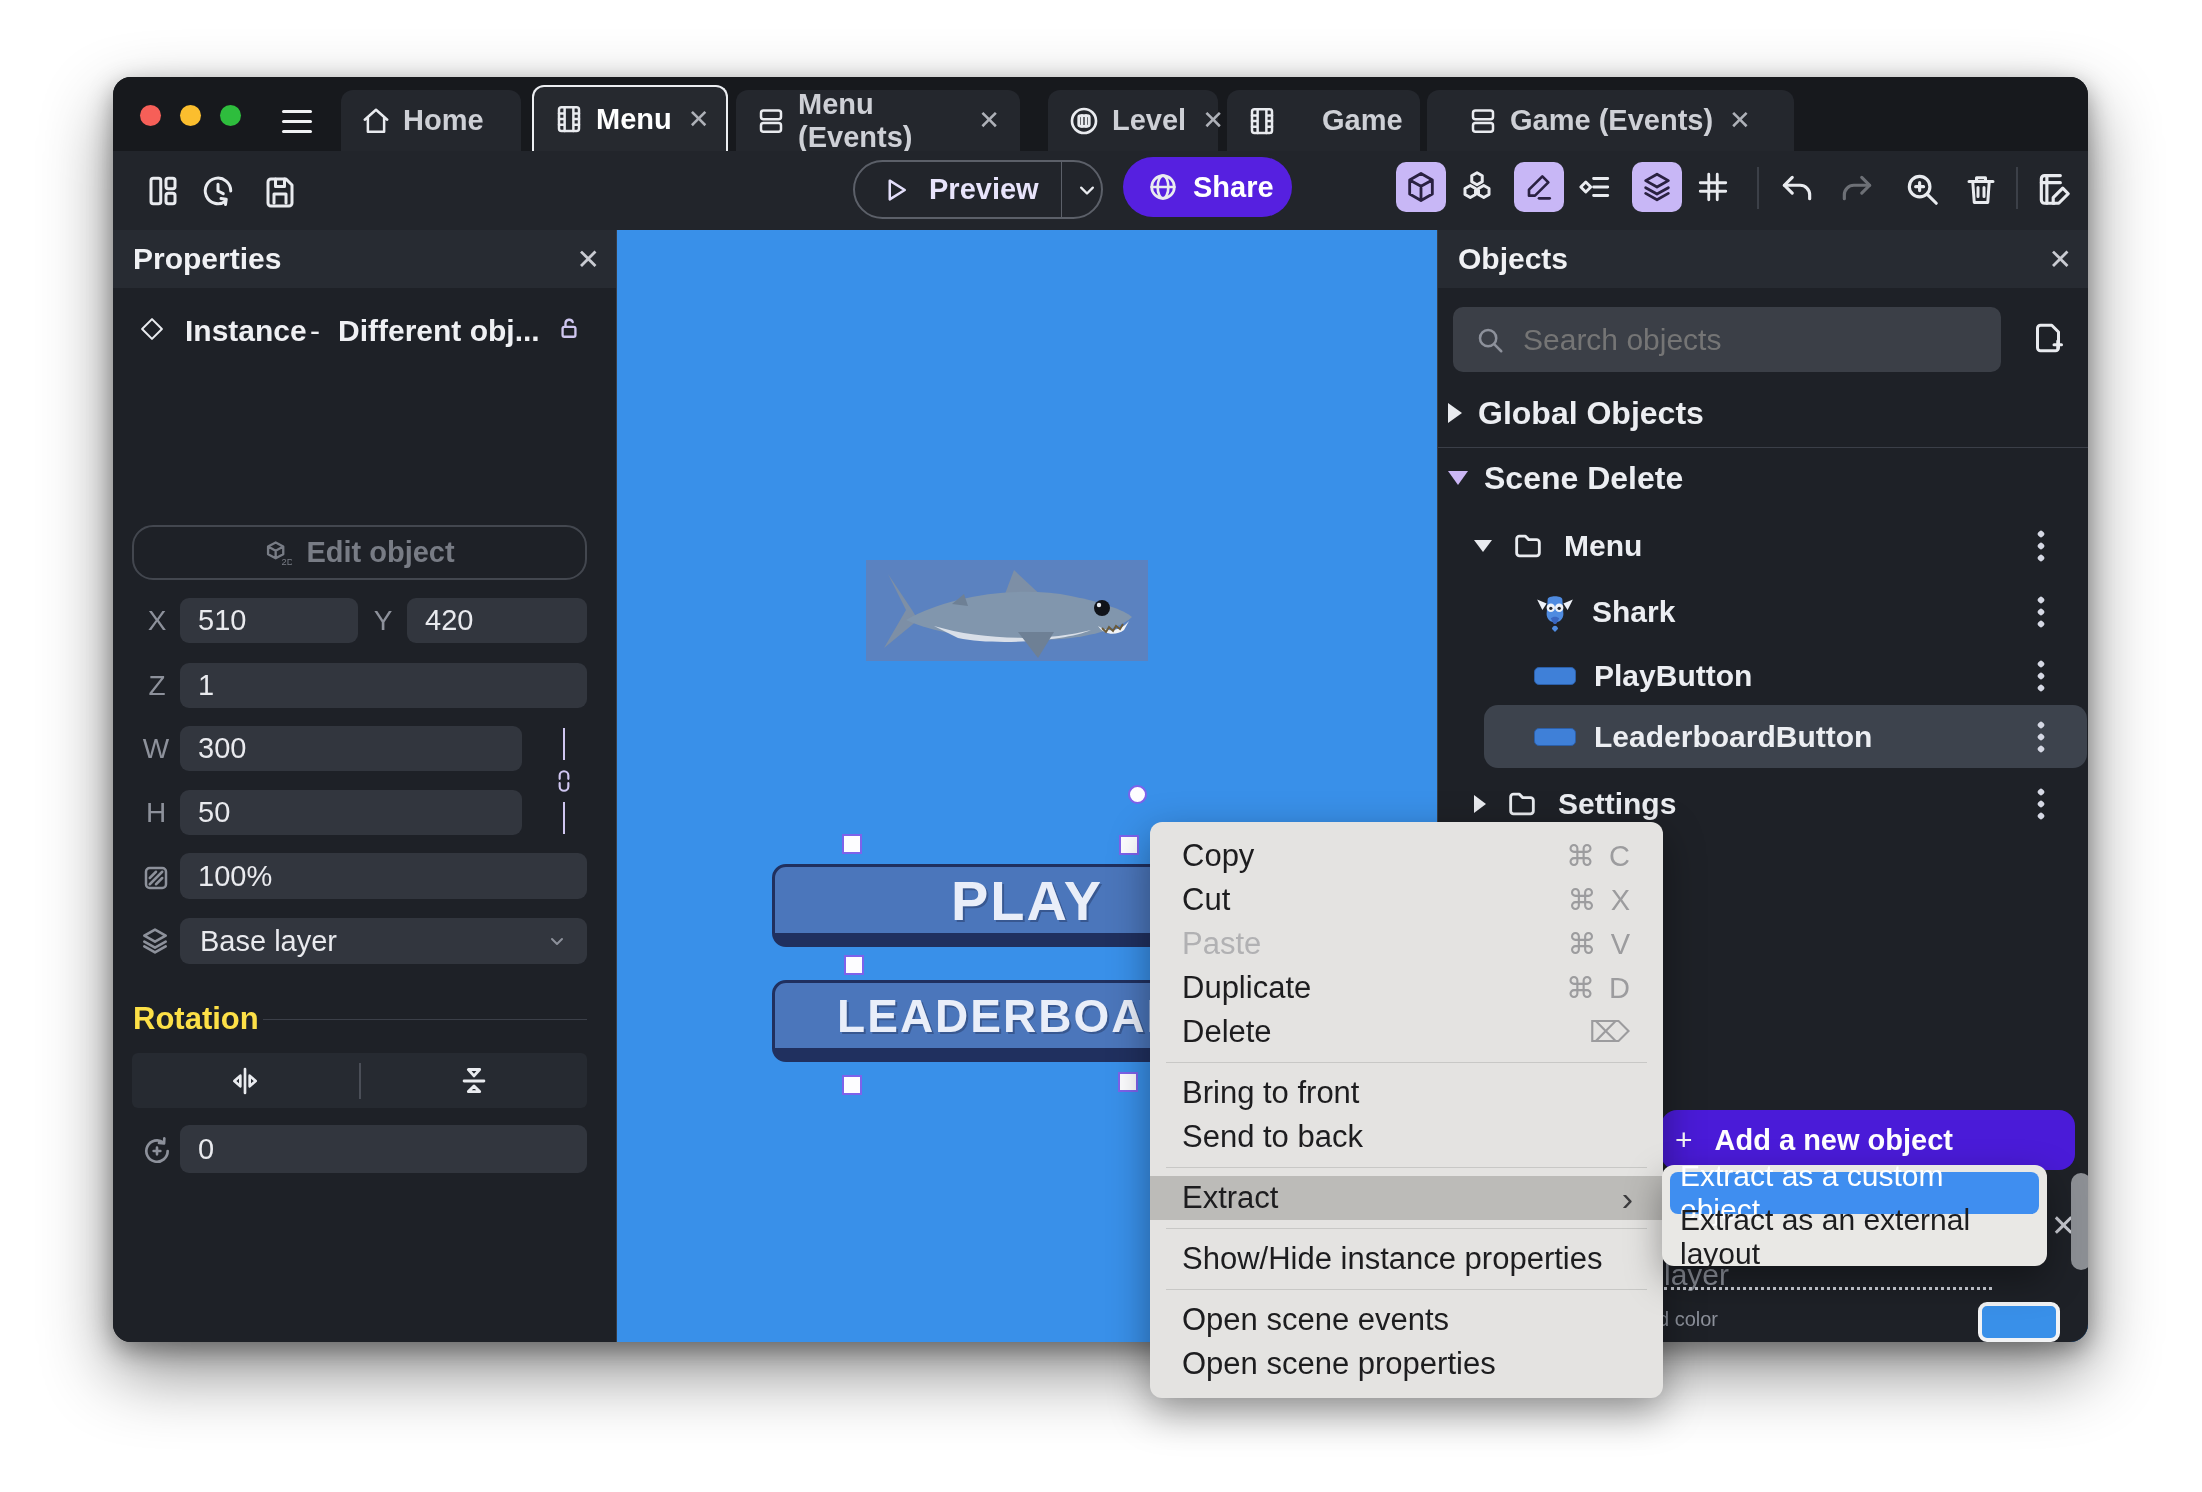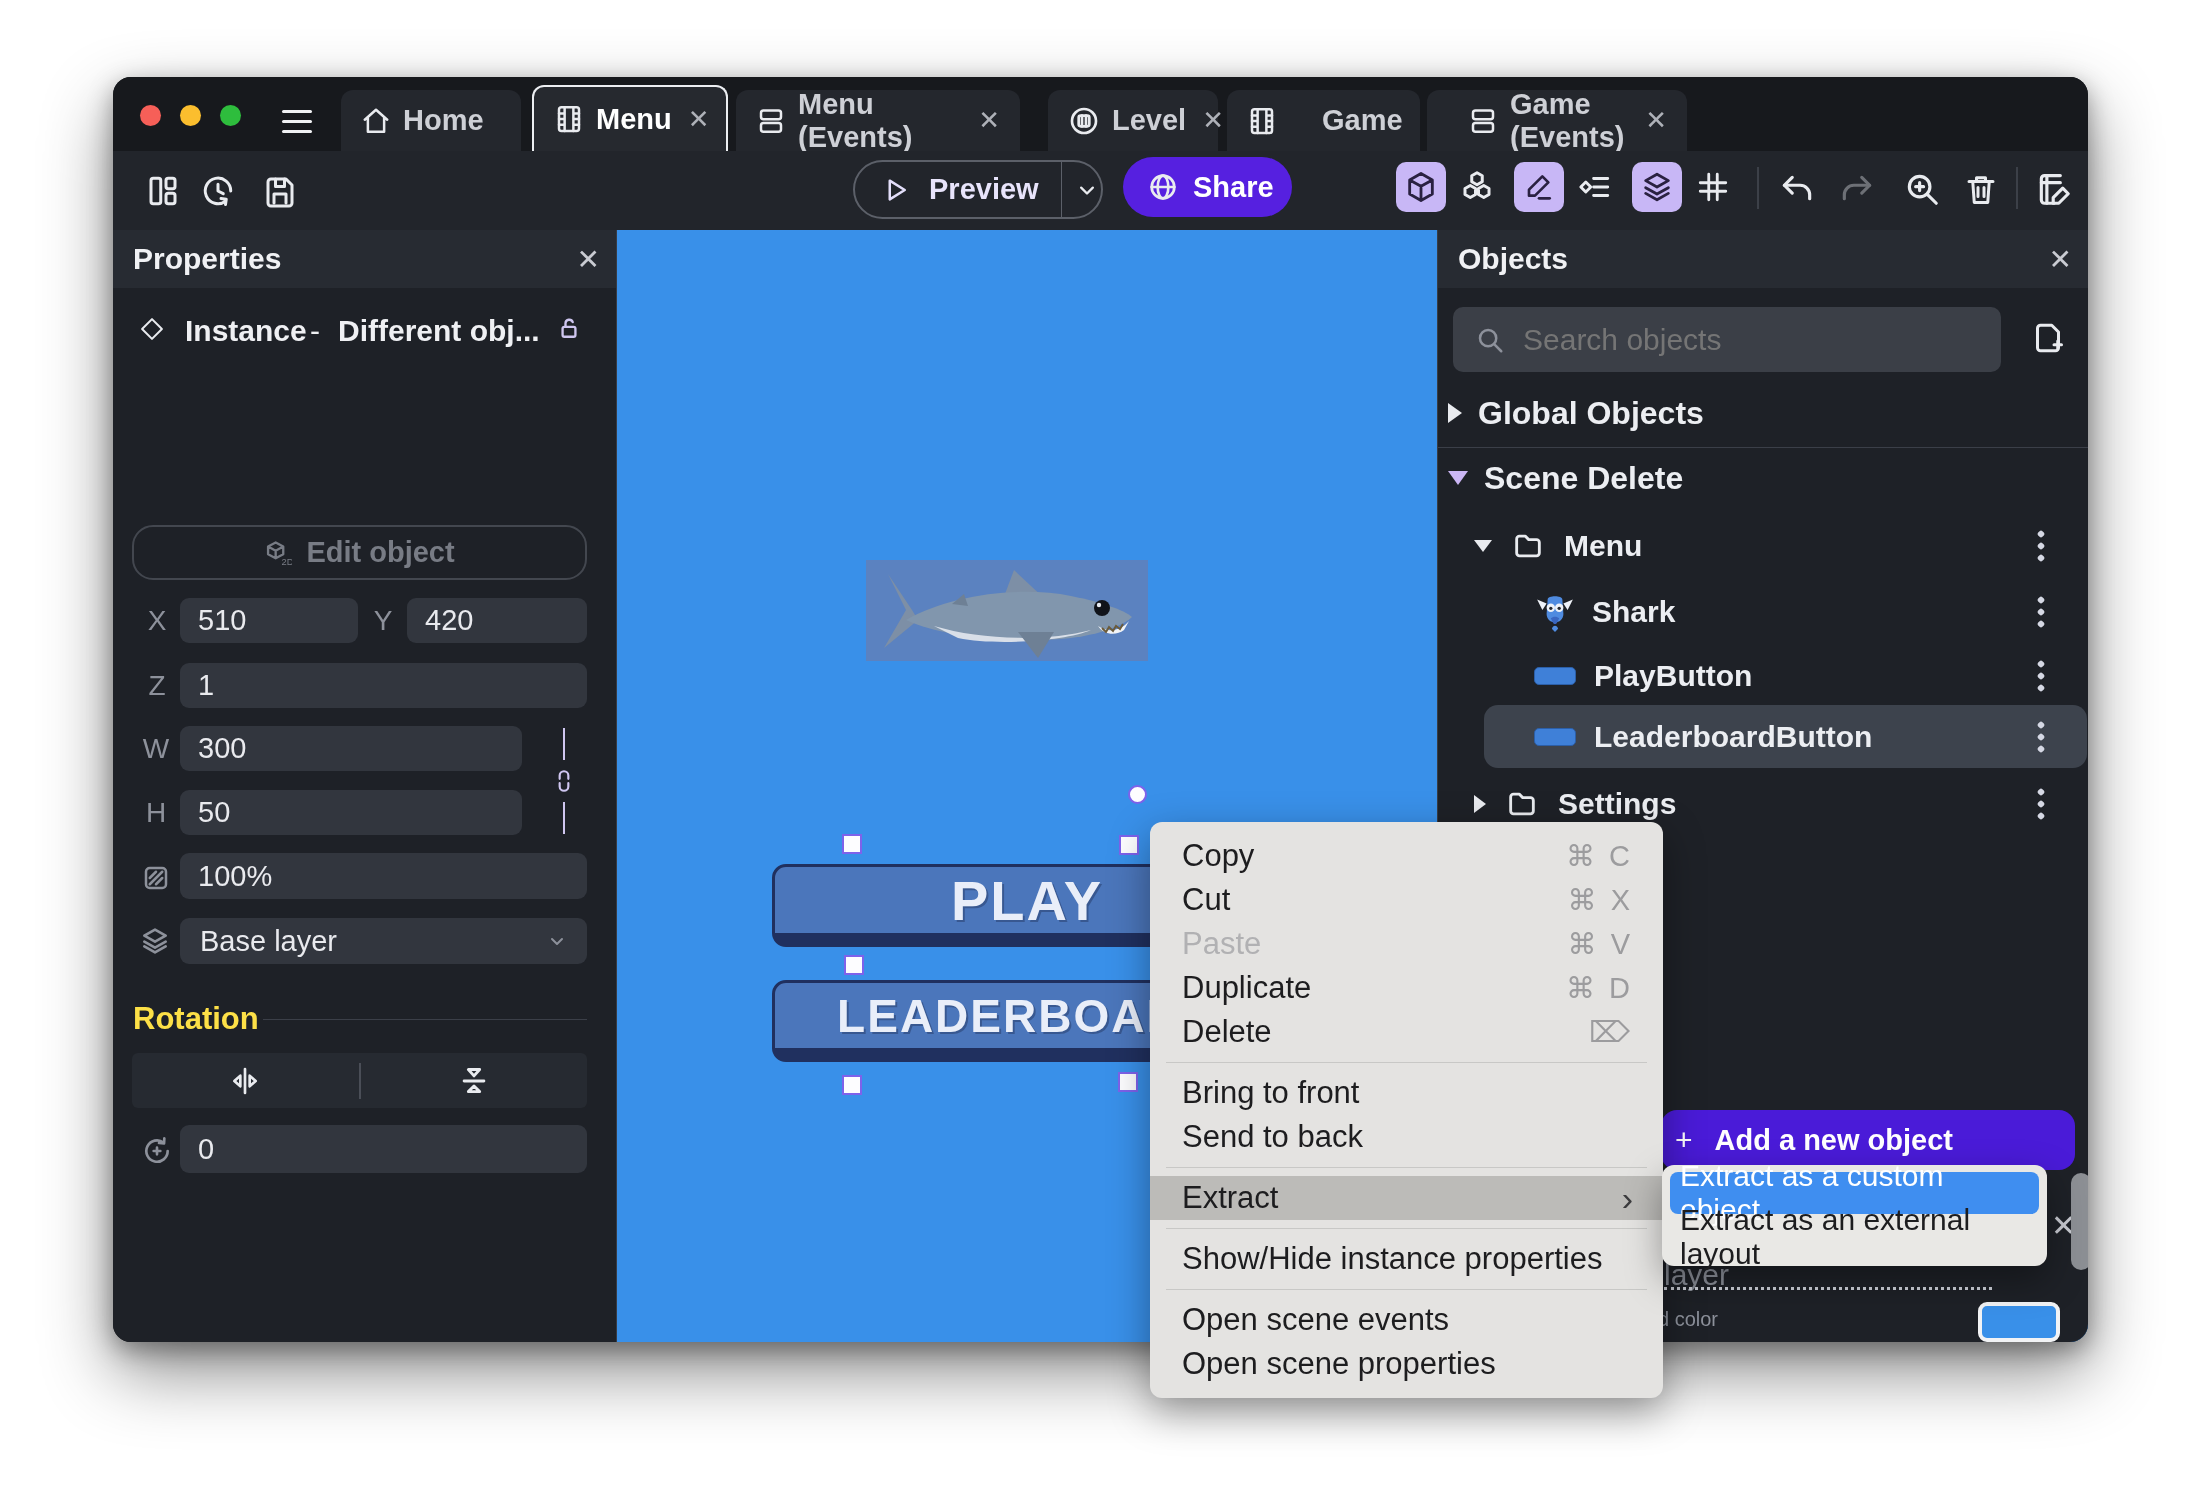--- a/index.html
+++ b/index.html
@@ -123,21 +123,21 @@
       <span>
             <svg width="30" height="32" viewBox="0 0 24 24" class="ic">
               <rect x="4" y="2.5" width="16" height="19" rx="2"></rect>
               <path d="M8.5 2.5 V21.5 M15.5 2.5 V21.5 M4 7.5 H8.5 M4 12 H8.5 M4 16.5 H8.5 M15.5 7.5 H20 M15.5 12 H20 M15.5 16.5 H20"></path>
             </svg>
           </span>
       <span>Game</span>
       <span class="x">✕</span>
     </div>
 
-    <div class="abs tab" style="left:1314px;width:260px;padding-left:41px;">
+    <div class="abs tab" style="left:1314px;width:367px;padding-left:41px;">
       <span>
             <svg width="30" height="32" viewBox="0 0 24 24" class="ic">
               <rect x="4" y="3.5" width="16" height="7" rx="2"></rect>
               <rect x="4" y="13.5" width="16" height="7" rx="2"></rect>
             </svg>
           </span>
       <span>Game (Events)</span>
       <span class="x">✕</span>
     </div>
   </div>

